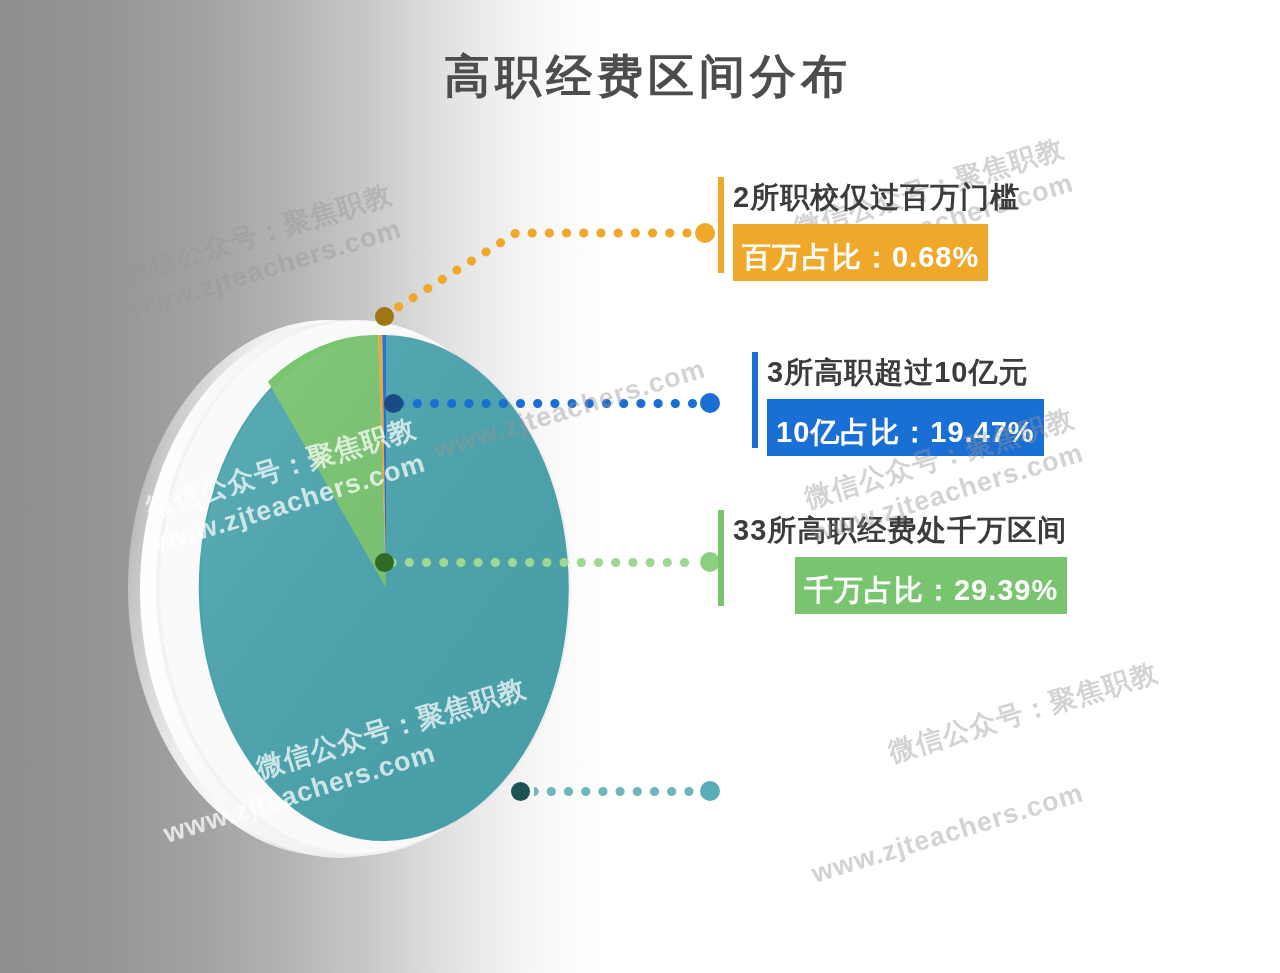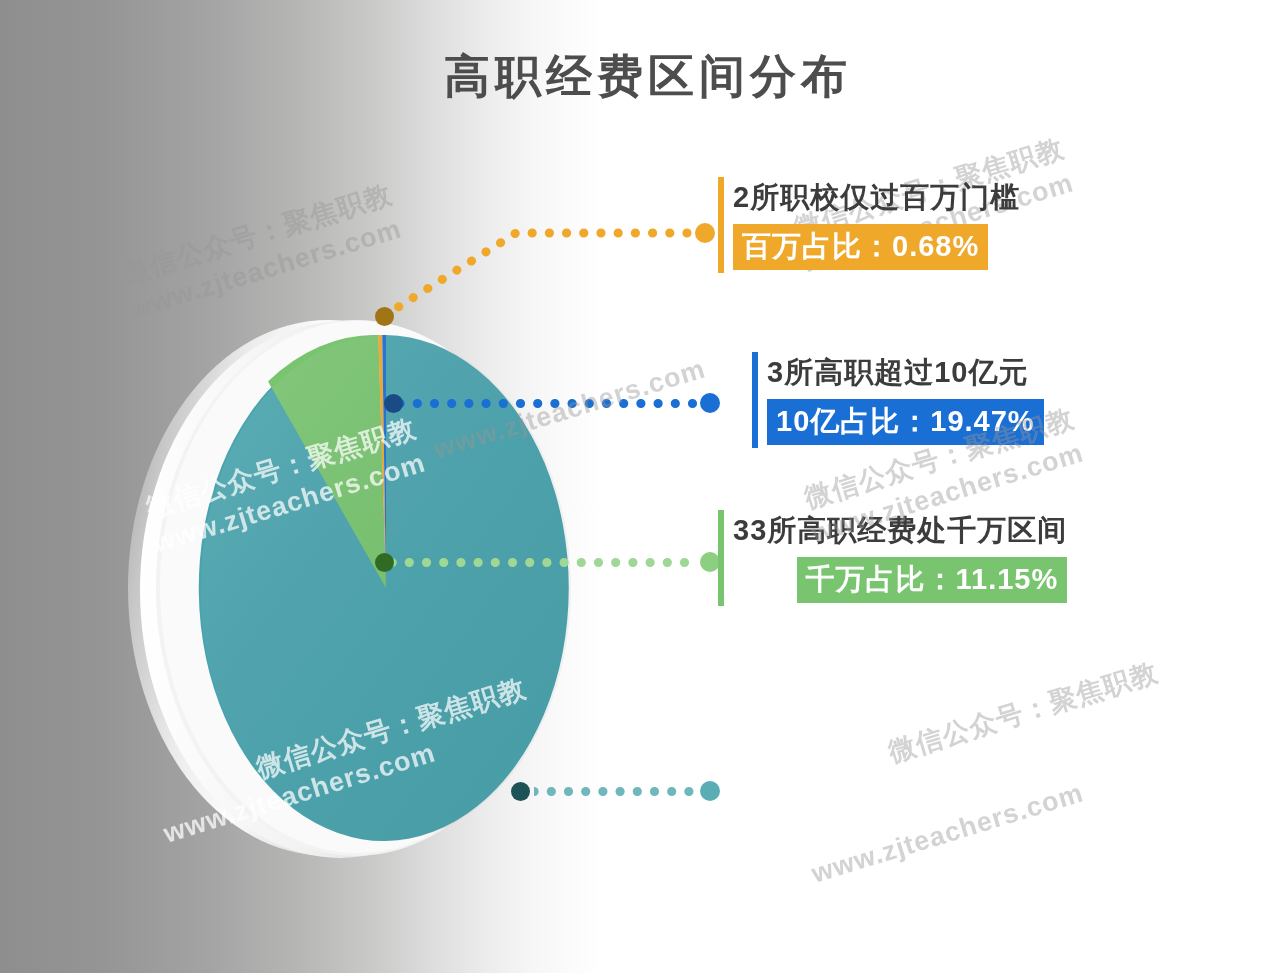--- a/index.html
+++ b/index.html
@@ -84,21 +84,21 @@
     font-size: 29px;
     font-weight: bold;
     color: #3c3c3c;
     white-space: nowrap;
     letter-spacing: 1px;
     line-height: 40px;
   }
   .legend .pill {
     display: inline-block;
     margin-top: 7px;
-    padding: 3px 9px 5px 9px;
+    padding: 14px 9px 5px 9px;
     font-size: 29px;
     font-weight: bold;
     color: #ffffff;
     white-space: nowrap;
     letter-spacing: 1px;
     line-height: 38px;
   }
 
   
   .wm {
@@ -218,21 +218,21 @@
 
   <div class="legend" style="left:752px; top:352px; height:96px;">
     <div class="rule" style="background:#1a6fd4;"></div>
     <div class="heading">3所高职超过10亿元</div>
     <div class="pill" style="background:#1a6fd4;">10亿占比：19.47%</div>
   </div>
 
   <div class="legend" style="left:718px; top:510px; height:96px;text-align:right;">
     <div class="rule" style="background:#78c46f;"></div>
     <div class="heading">33所高职经费处千万区间</div>
-    <div class="pill" style="background:#78c46f;">千万占比：11.15%</div>
+    <div class="pill" style="background:#78c46f;">千万占比：29.39%</div>
   </div>
 
 
   <div class="wm dark" style="left:800px; top:482px;">微信公众号：聚焦职教</div>
   <div class="wm dark" style="left:808px; top:520px;">www.zjteachers.com</div>
   <div class="wm dark" style="left:884px; top:736px;">微信公众号：聚焦职教</div>
   <div class="wm dark" style="left:808px; top:860px;">www.zjteachers.com</div>
   <div class="wm dark" style="left:430px; top:436px;">www.zjteachers.com</div>
 
 </div>

